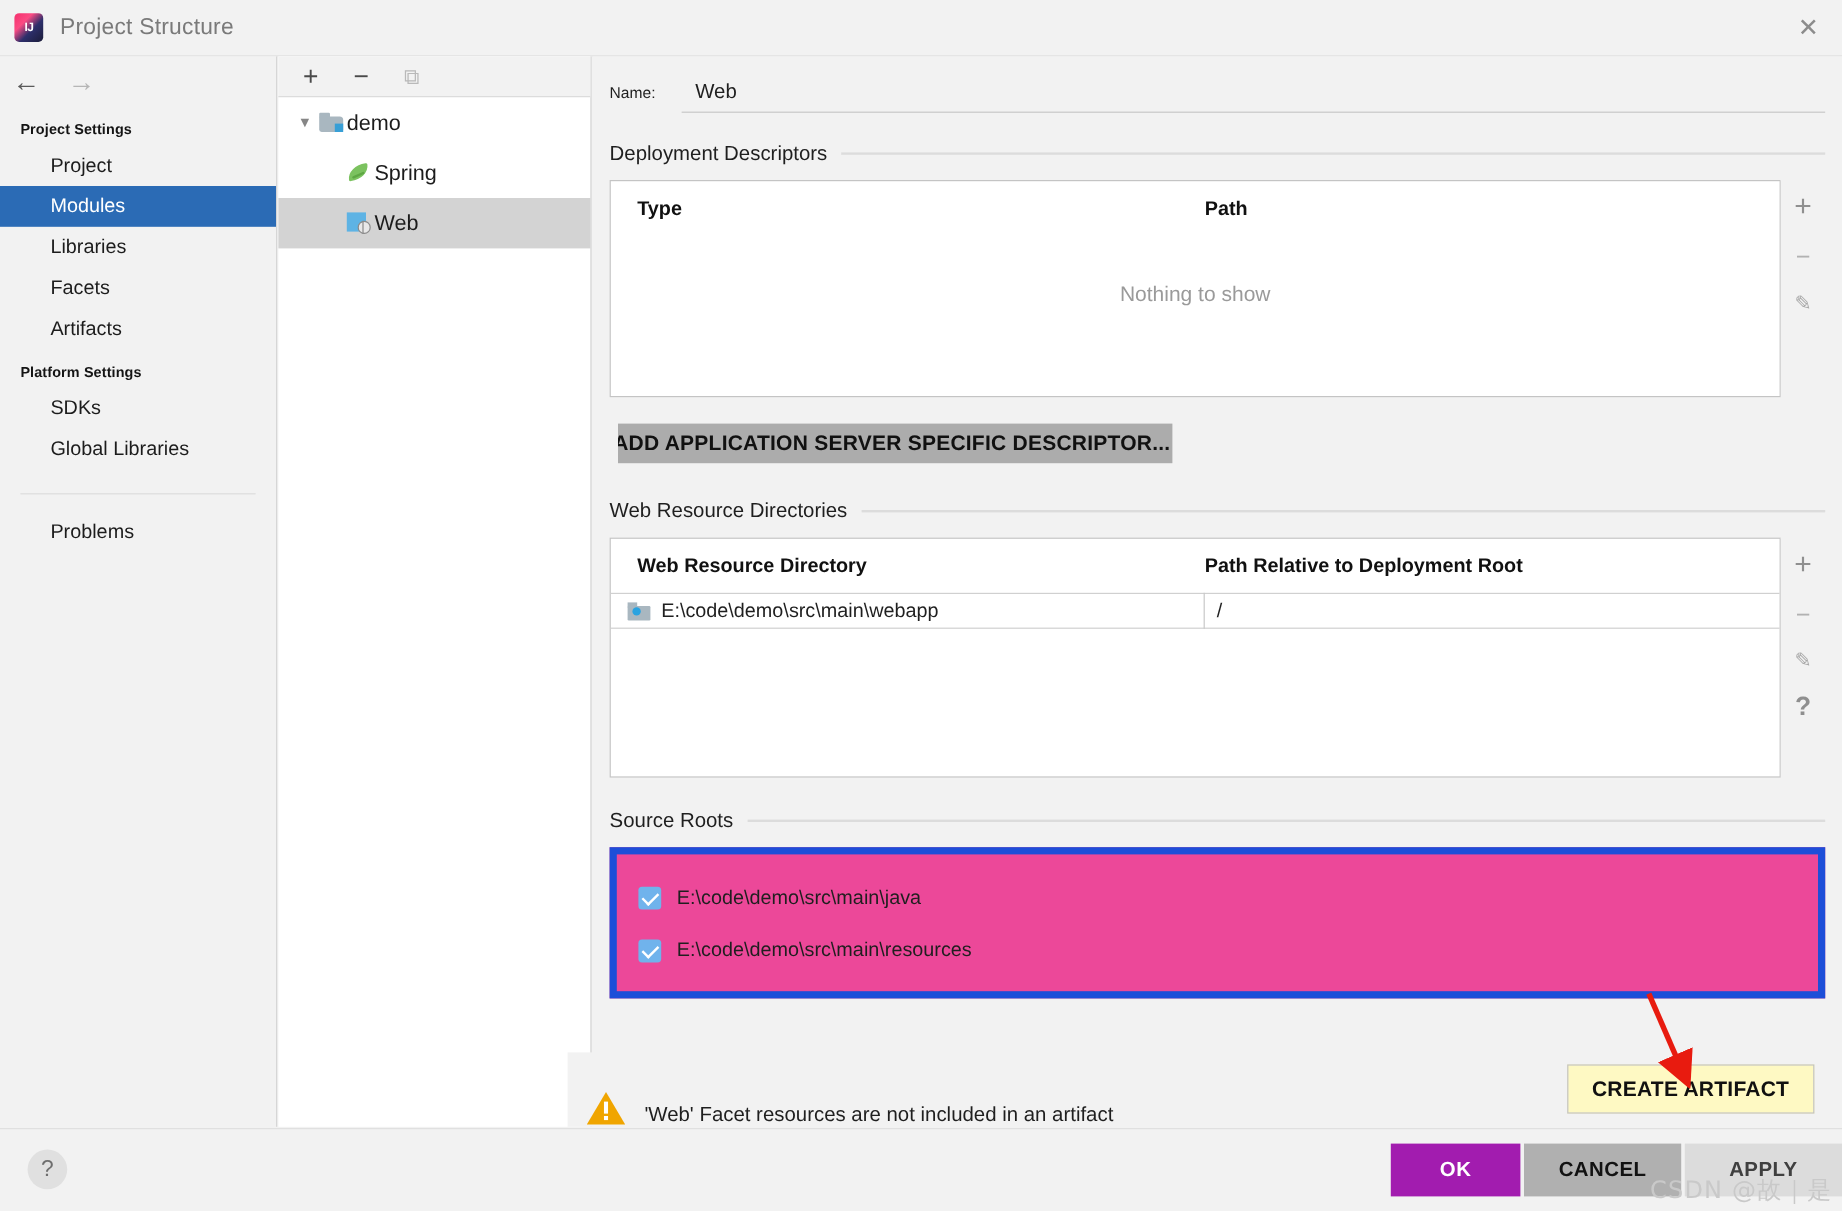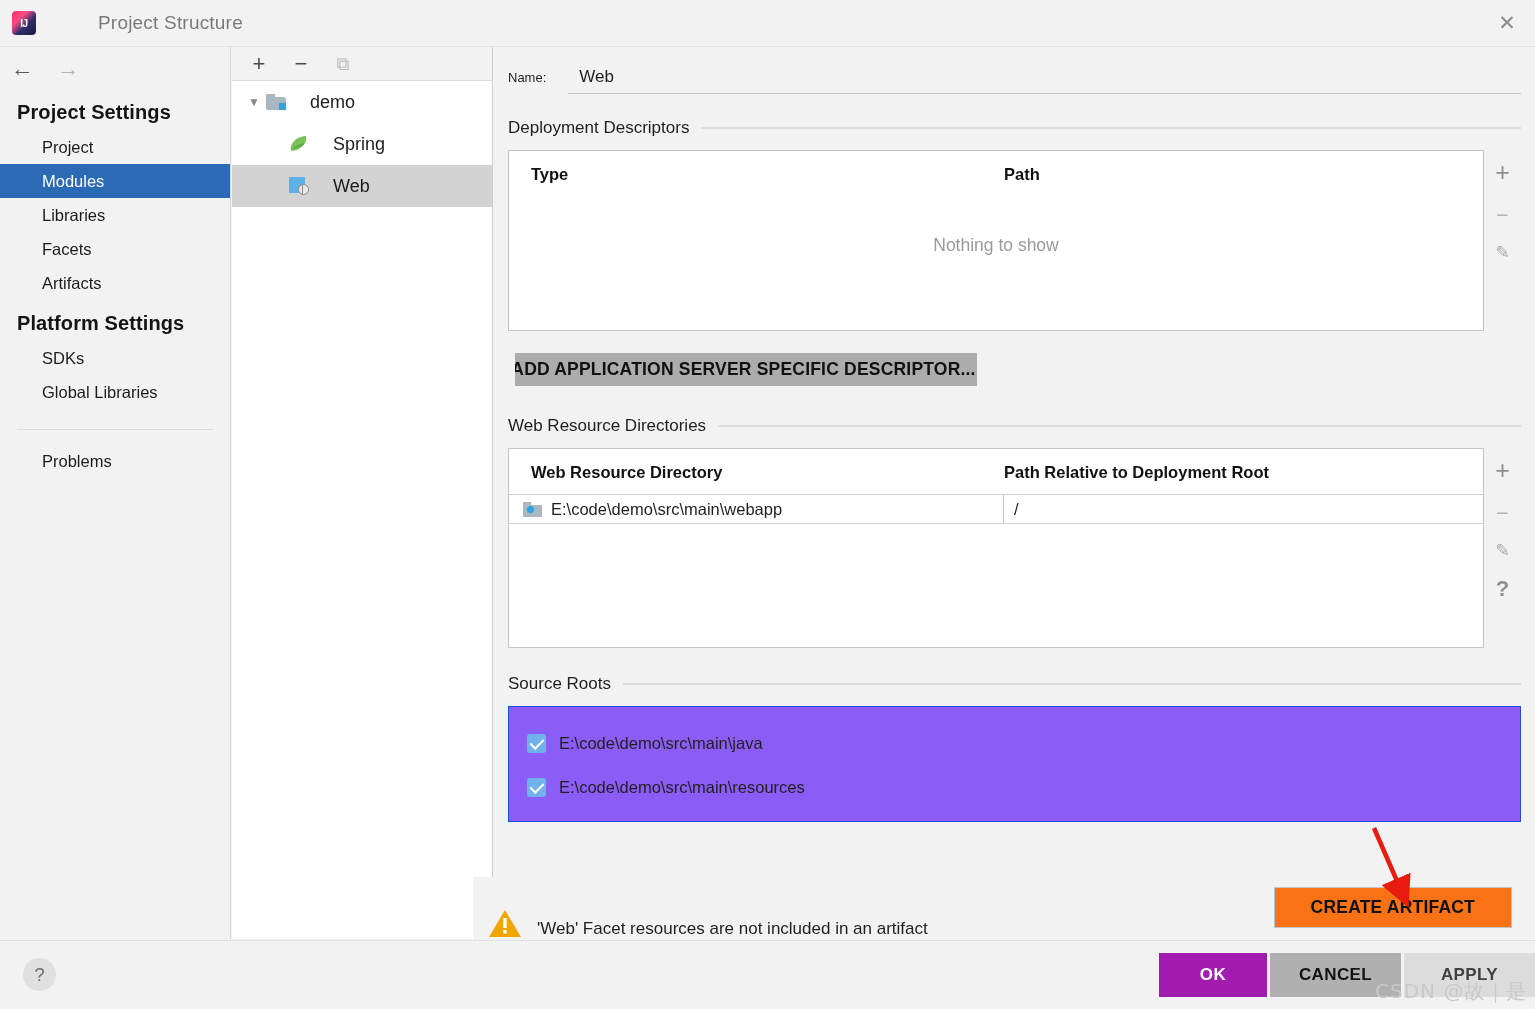--- a/index.html
+++ b/index.html
@@ -11,21 +11,21 @@
     color: #1f1f1f;
     -webkit-font-smoothing: antialiased;
   }
 
   .dialog { position: relative; width: 1535px; height: 1009px; background: #f2f2f2; }
 
   
   .titlebar {
     position: absolute; left: 0; top: 0; width: 1535px; height: 46px;
     background: #f2f2f2;
-    display: flex; align-items: center; gap: 48px;
+    display: flex; align-items: center;
   }
   .ij-logo {
     width: 24px; height: 24px; margin-left: 12px; border-radius: 4px;
     background: linear-gradient(135deg,#f4306d 0%, #fb4b83 32%, #2d2f6b 60%, #1b1c38 100%);
     position: relative; flex: none;
   }
   .ij-logo::after {
     content: "IJ"; position: absolute; left: 0; top: 0; right: 0; bottom: 0;
     color: #fff; font-size: 10px; font-weight: bold; letter-spacing: -0.5px;
     display: flex; align-items: center; justify-content: center;
@@ -45,21 +45,21 @@
   
   .sidebar {
     position: absolute; left: 0; top: 47px; width: 231px; height: 892px;
     background: #f2f2f2; border-right: 1px solid #d6d6d6;
   }
   .nav-arrows { display: flex; align-items: center; height: 42px; padding-left: 10px; gap: 22px; }
   .nav-arrow { font-size: 23px; line-height: 1; color: #5a5a5a; width: 24px; text-align:center; }
   .nav-arrow.dim { color: #b6b6b6; }
 
   .nav-group-title {
-    font-size: 20px; font-weight: bold; color: #141414;
+    font-size: 12px; font-weight: bold; color: #141414;
     padding: 12px 0 6px 17px; letter-spacing: .1px;
   }
   .nav-item {
     height: 34px; display: flex; align-items: center;
     padding-left: 42px; font-size: 16.5px; color: #1c1c1c;
   }
   .nav-item.selected { background: #2b6bb5; color: #ffffff; }
   .nav-divider { margin: 20px 17px 0 17px; height: 1px; background: #dcdcdc; }
 
   
@@ -72,21 +72,21 @@
     display: flex; align-items: center; gap: 20px; padding-left: 16px;
   }
   .tb-icon { font-size: 22px; color: #4a4a4a; line-height: 1; width: 22px; text-align: center; }
   .tb-icon.copy { color: #b9b9b9; font-size: 18px; }
 
   .tree-row { height: 42px; display: flex; align-items: center; font-size: 18px; color: #1c1c1c; }
   .tree-row.selected { background: #d3d3d3; }
   .tw-caret {
     width: 24px; text-align: center; color: #868686; font-size: 12px; margin-left: 10px;
   }
-  .tree-label { margin-left: 24px; }
+  .tree-label { margin-left: 3px; }
 
   .icon-folder { position: relative; width: 20px; height: 16px; flex: none; }
   .icon-folder .body {
     position: absolute; left: 0; bottom: 0; width: 20px; height: 13px;
     background: #a9b7c0; border-radius: 1px 3px 2px 2px;
   }
   .icon-folder .tab {
     position: absolute; left: 0; top: 0; width: 9px; height: 4px;
     background: #a9b7c0; border-radius: 1px 1px 0 0;
   }
@@ -174,44 +174,44 @@
     border-top: 1px solid #d0d0d0; border-bottom: 1px solid #d0d0d0;
     font-size: 16.5px; color: #1f1f1f;
   }
   .cell-dir { display: flex; align-items: center; padding-left: 14px; width: 494px; }
   .cell-path { border-left: 1px solid #c9c9c9; padding-left: 10px; height: 30px; line-height: 30px; flex:1; }
   .icon-dir { position: relative; width: 19px; height: 15px; flex: none; margin-right: 9px; }
   .icon-dir .b { position:absolute; left:0; bottom:0; width:19px; height:12px; background:#a9b7c0; border-radius:1px; }
   .icon-dir .t { position:absolute; left:0; top:0; width:8px; height:4px; background:#a9b7c0; }
   .icon-dir .c { position:absolute; left:4px; top:4px; width:7px; height:7px; border-radius:50%; background:#2aa3e0; }
 
-  .src-panel { background: #8b5cf6; border: 1px solid #1d4ed8; padding: 14px 0 12px 0; }
+  .src-panel { background: #ec4899; border: 6px solid #1d4ed8; padding: 14px 0 12px 0; }
   .src-row { display: flex; align-items: center; height: 44px; padding-left: 18px; font-size: 16.5px; }
   .cbx {
     width: 19px; height: 19px; border-radius: 3px; background: #70b3ec;
     position: relative; flex: none; margin-right: 13px;
   }
   .cbx::after {
     content:""; position:absolute; left:5.5px; top:2.5px; width:6px; height:11px;
     border: solid #ffffff; border-width: 0 2.4px 2.4px 0; transform: rotate(45deg);
   }
 
   .warn-bar {
     position: absolute; left: 473px; top: 877px; width: 1041px; height: 62px;
     background: #f2f2f2; display: flex; align-items: flex-end;
   }
   .warn-icon { margin-left: 14px; width: 36px; height: 32px; position: relative; flex: none; }
   .warn-icon svg { display: block; }
   .warn-text { margin-left: 14px; font-size: 17px; color: #1f1f1f; }
   .create-artifact-btn {
     position: absolute; right: 2px; top: 10px;
-    background: #f97316; border: 1px solid #c3c3c3;
+    background: #fef9c3; border: 1px solid #c3c3c3;
     font-family: "Liberation Sans", sans-serif;
     font-size: 17.5px; font-weight: bold; color: #111;
-    height: 41px; padding: 0 36px; letter-spacing: .2px;
+    height: 41px; padding: 0 20px; letter-spacing: .2px;
   }
 
   
   .red-arrow { position: absolute; left: 1360px; top: 812px; width: 70px; height: 95px; pointer-events: none; }
 
   
   .footer {
     position: absolute; left: 0; top: 940px; width: 1535px; height: 69px;
     background: #f2f2f2; border-top: 1px solid #e0e0e0;
   }

